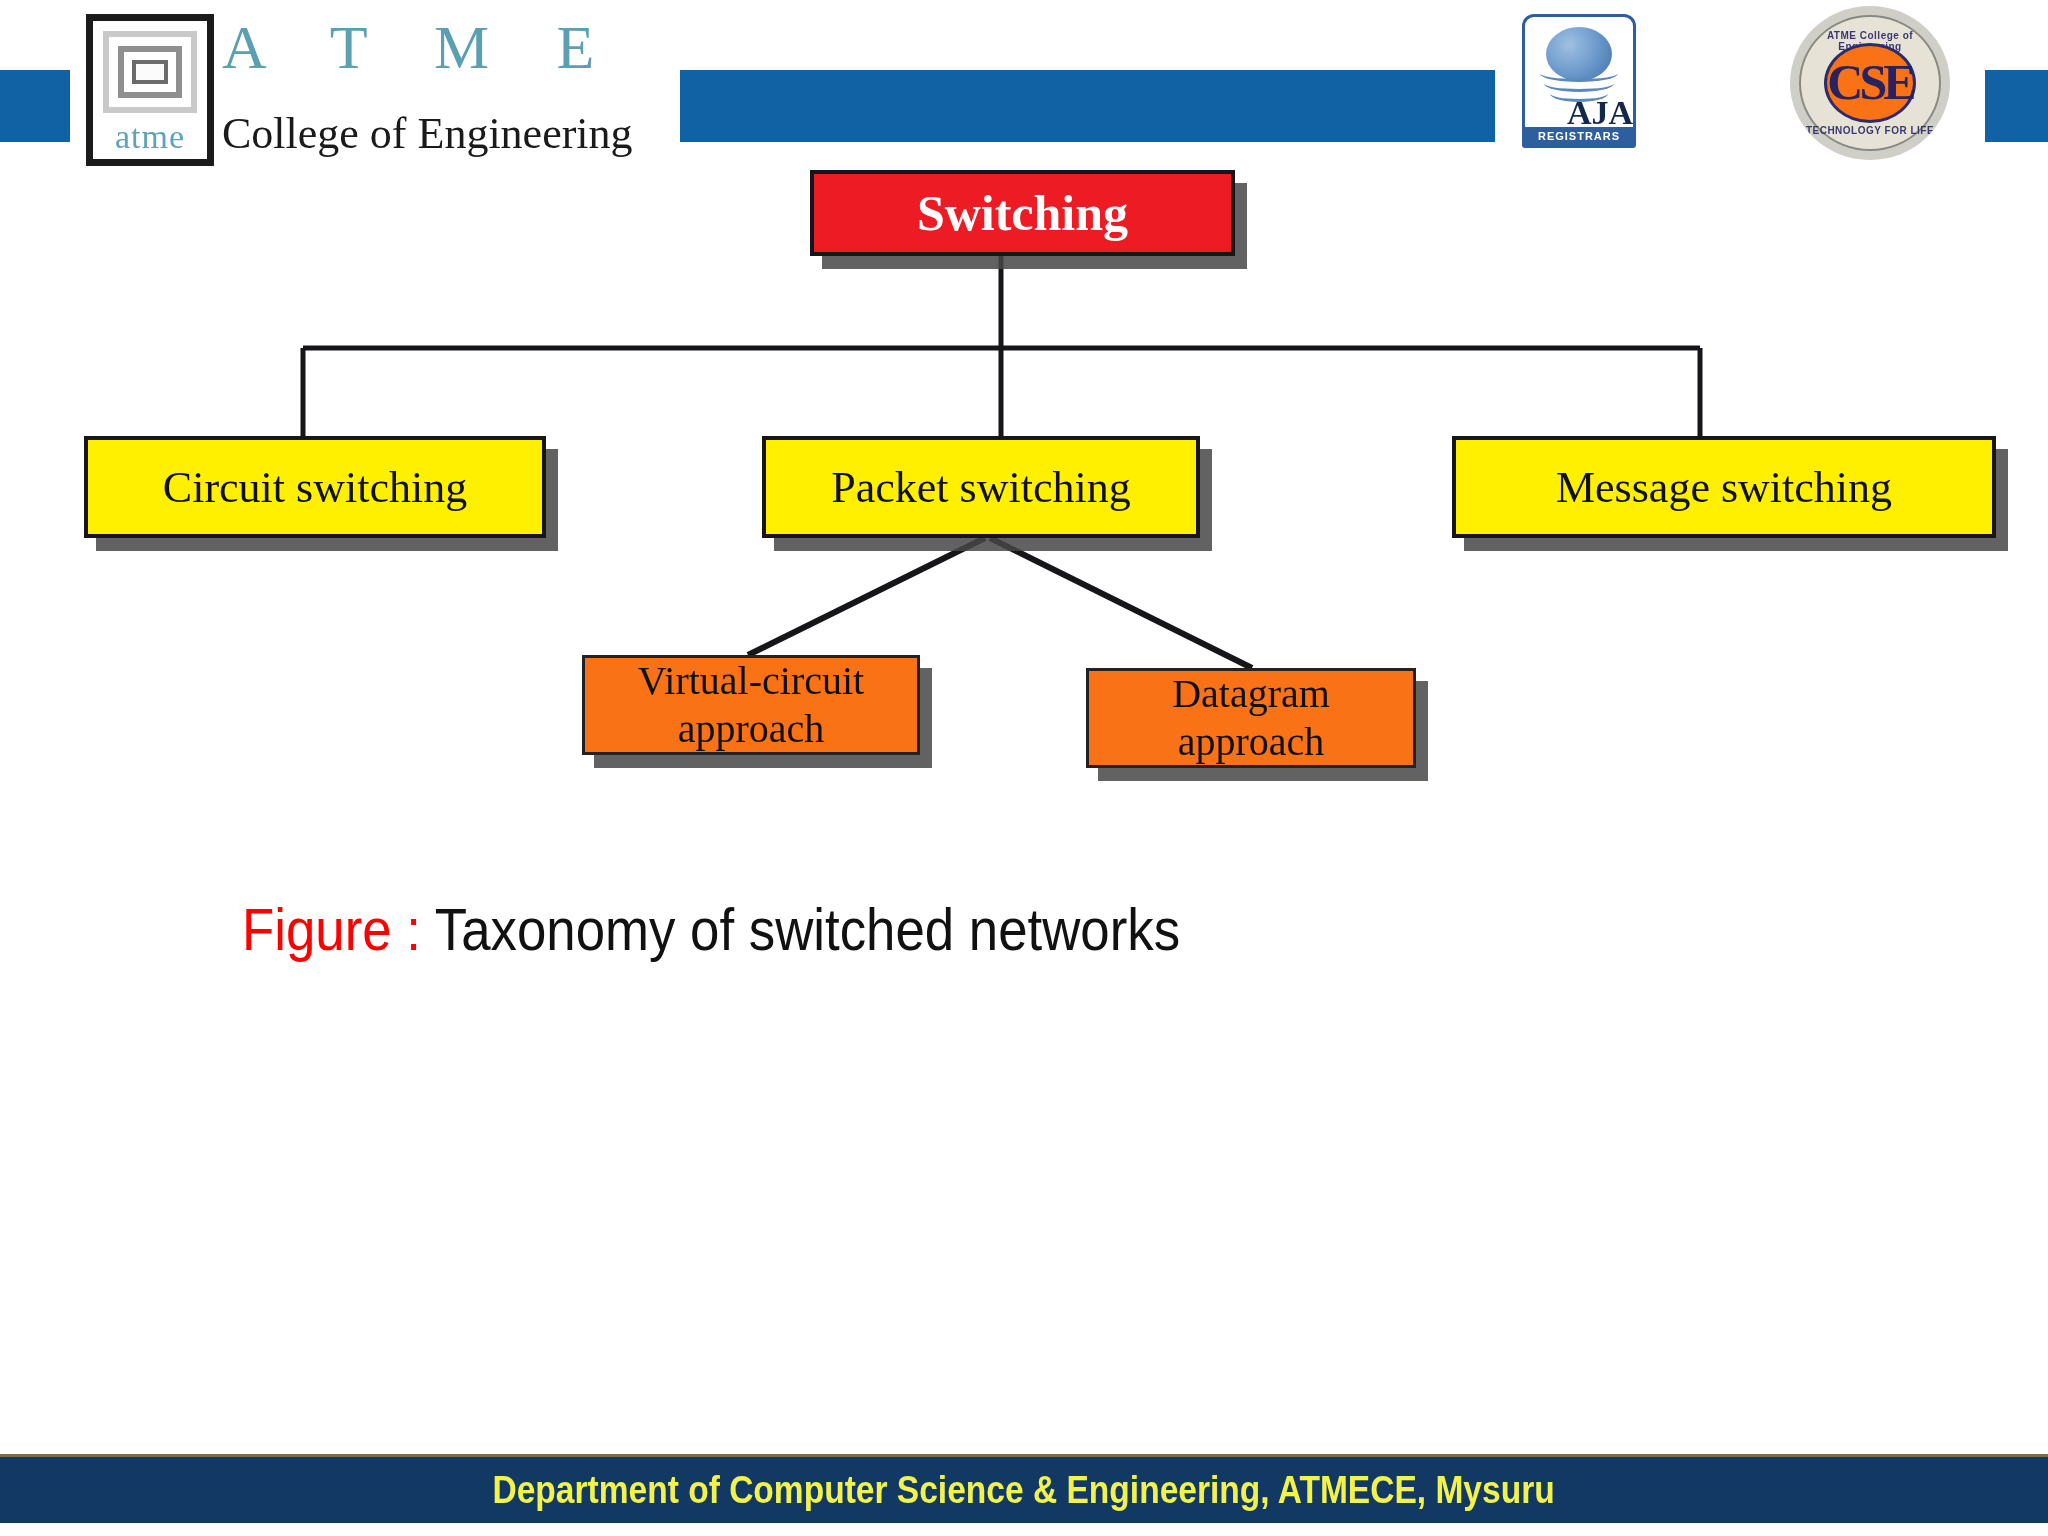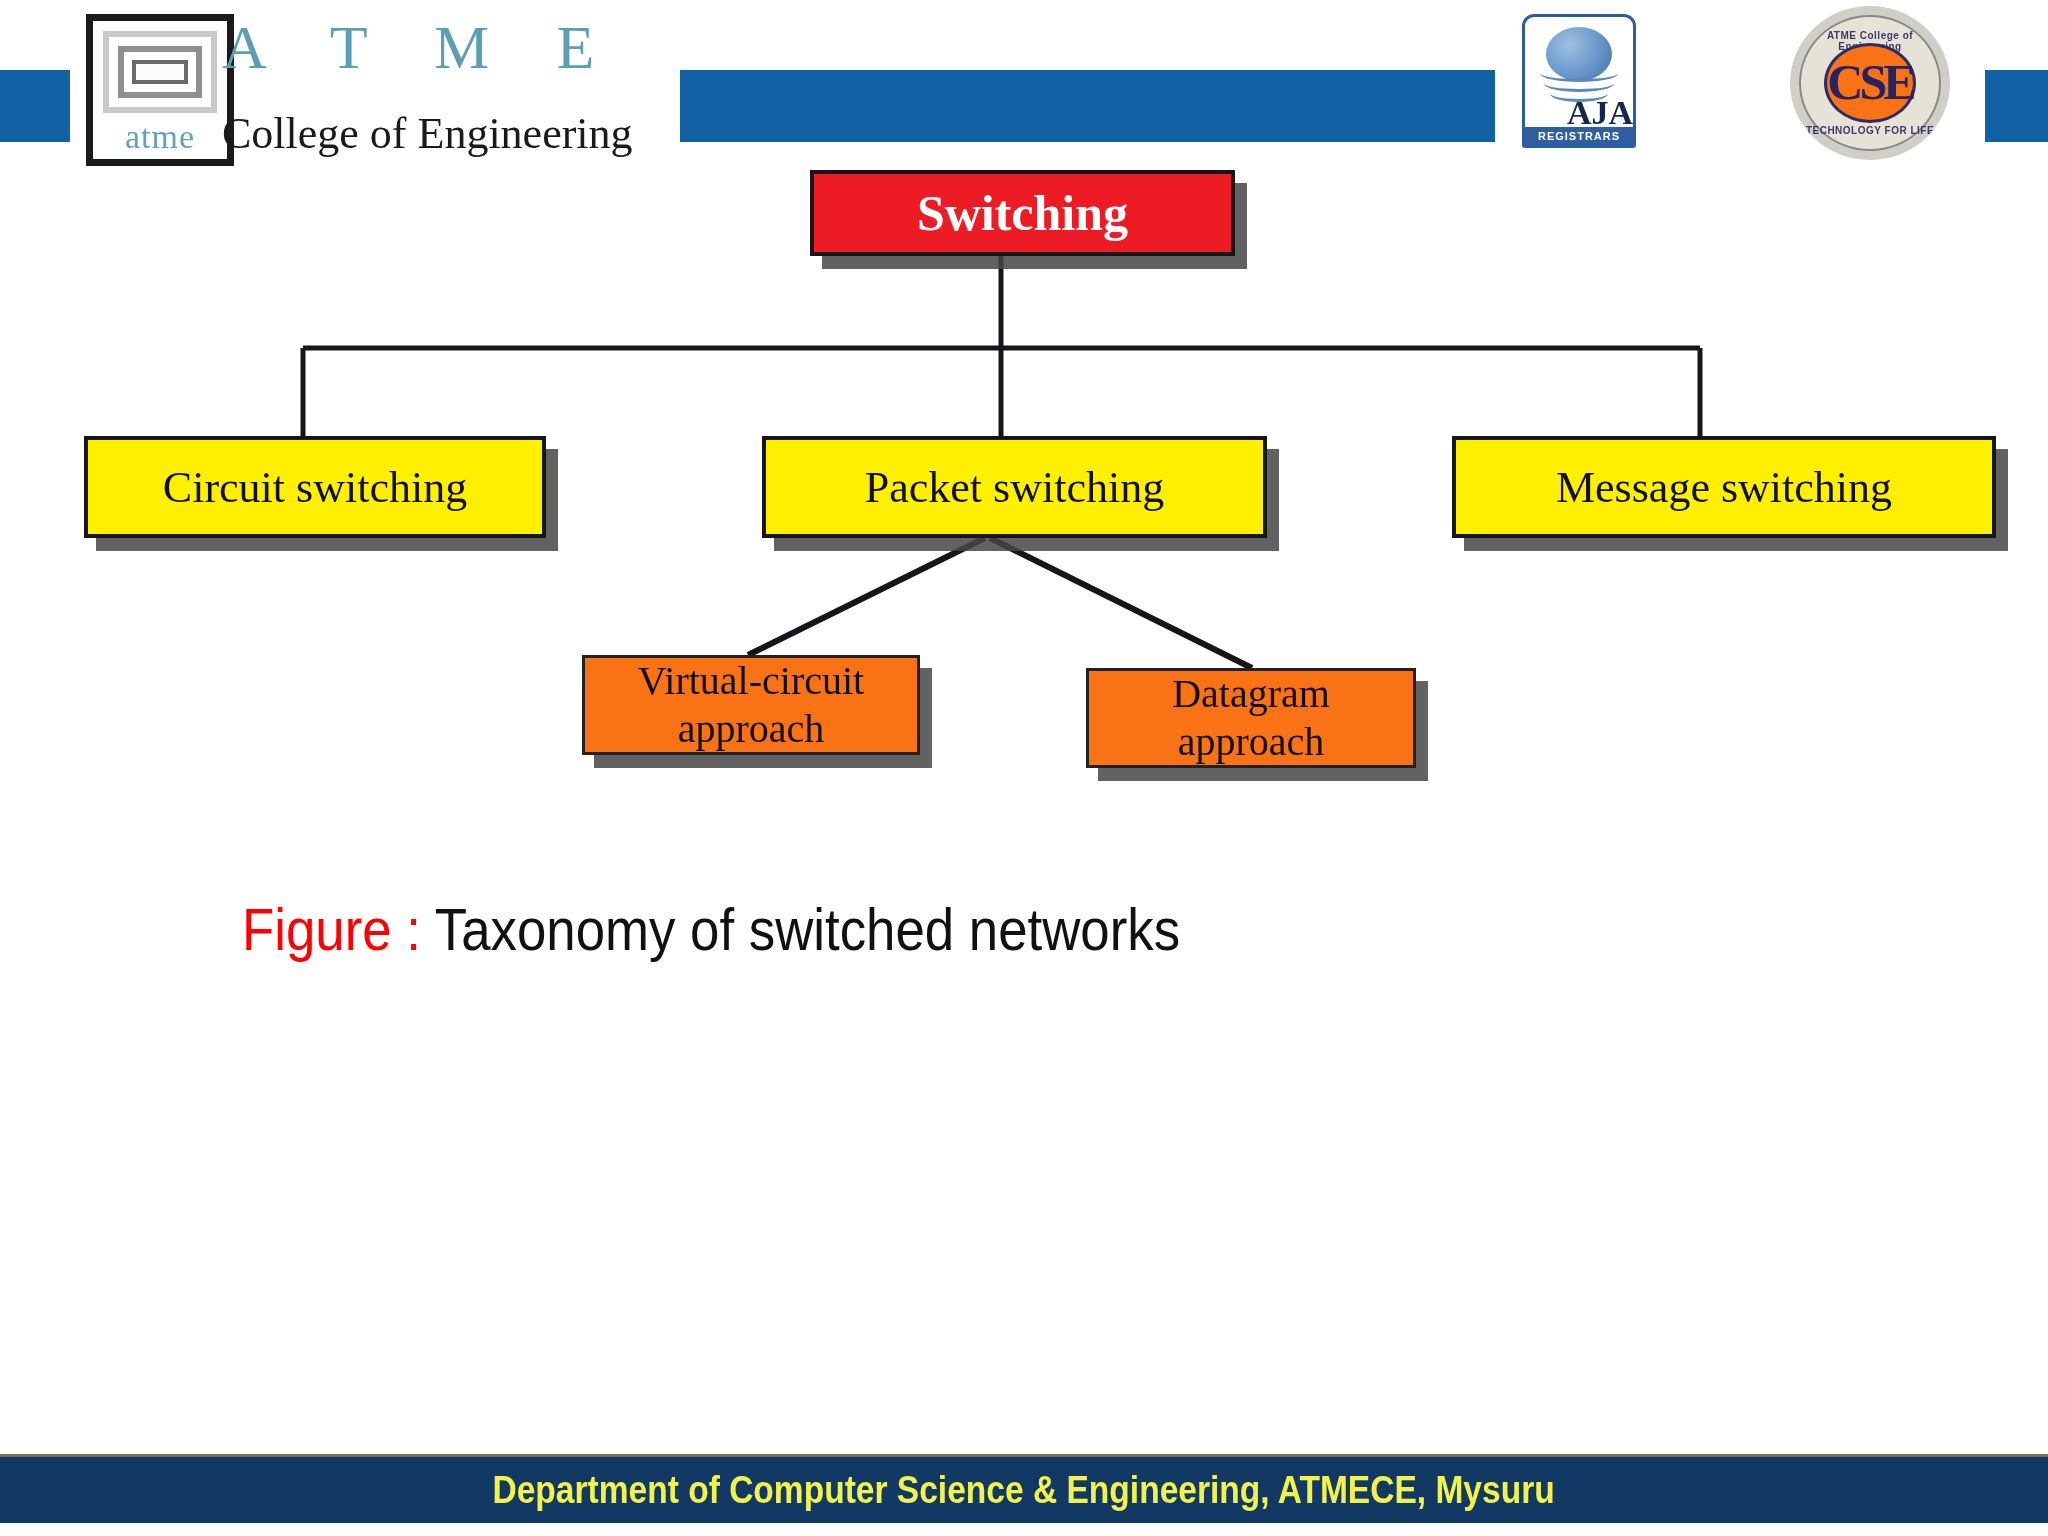--- a/index.html
+++ b/index.html
@@ -27,21 +27,21 @@
   }
   .hdr-bar-left  { left: 0px;    top: 70px;  width: 70px; }
   .hdr-bar-mid   { left: 680px;  top: 70px;  width: 815px; }
   .hdr-bar-right { left: 1985px; top: 70px;  width: 63px;  }
 
   
   .atme-logo {
     position: absolute;
     left: 86px;
     top: 14px;
-    width: 148px;
+    width: 128px;
     height: 152px;
     border: 7px solid #1b1b1b;
     background: #ffffff;
     box-sizing: border-box;
   }
   .atme-logo .frame-outer {
     position: absolute;
     left: 10px; top: 10px; right: 10px; bottom: 46px;
     border: 6px solid #c9c9c9;
     box-sizing: border-box;
@@ -295,21 +295,21 @@
     font-size: 50px;
   }
   .node-yellow {
     background: #FFF000;
     color: #111111;
     font-family: "Liberation Serif", serif;
     font-size: 44px;
     height: 102px;
   }
   .node-circuit { left: 84px;  top: 436px; width: 462px; }
-  .node-packet  { left: 762px; top: 436px; width: 505px; }
+  .node-packet  { left: 762px; top: 436px; width: 438px; }
   .node-message { left: 1452px;top: 436px; width: 544px; }
 
   .node-white {
     background: #f97316;
     color: #111111;
     border: 3px solid #222226;
     font-family: "Liberation Serif", serif;
     font-size: 40px;
     line-height: 48px;
     height: 100px;

